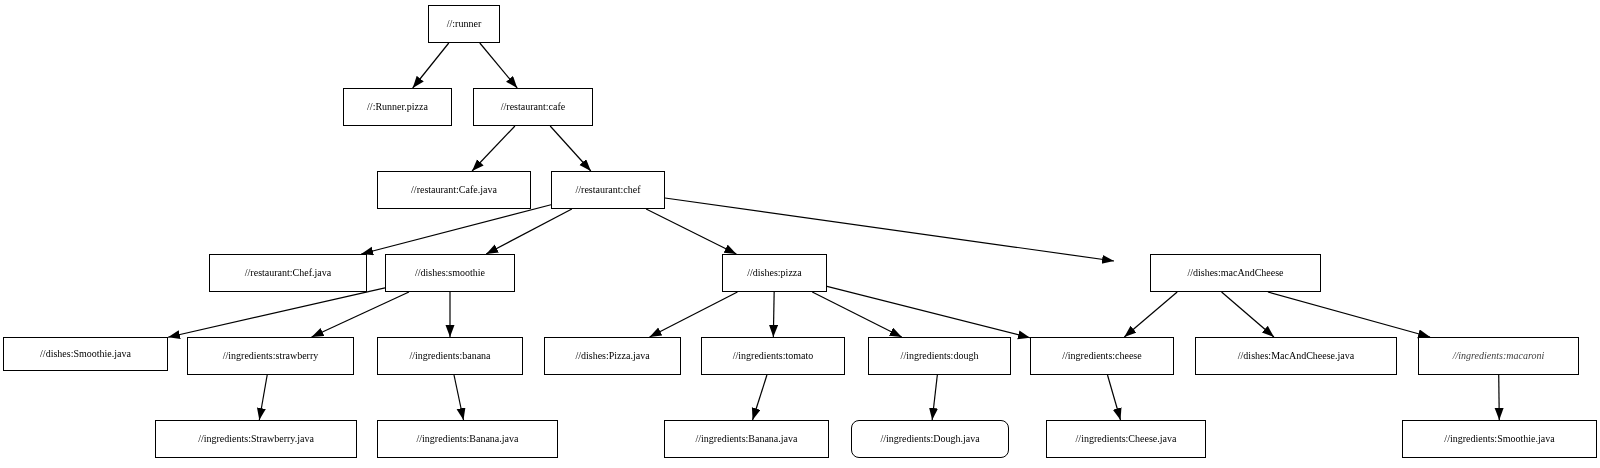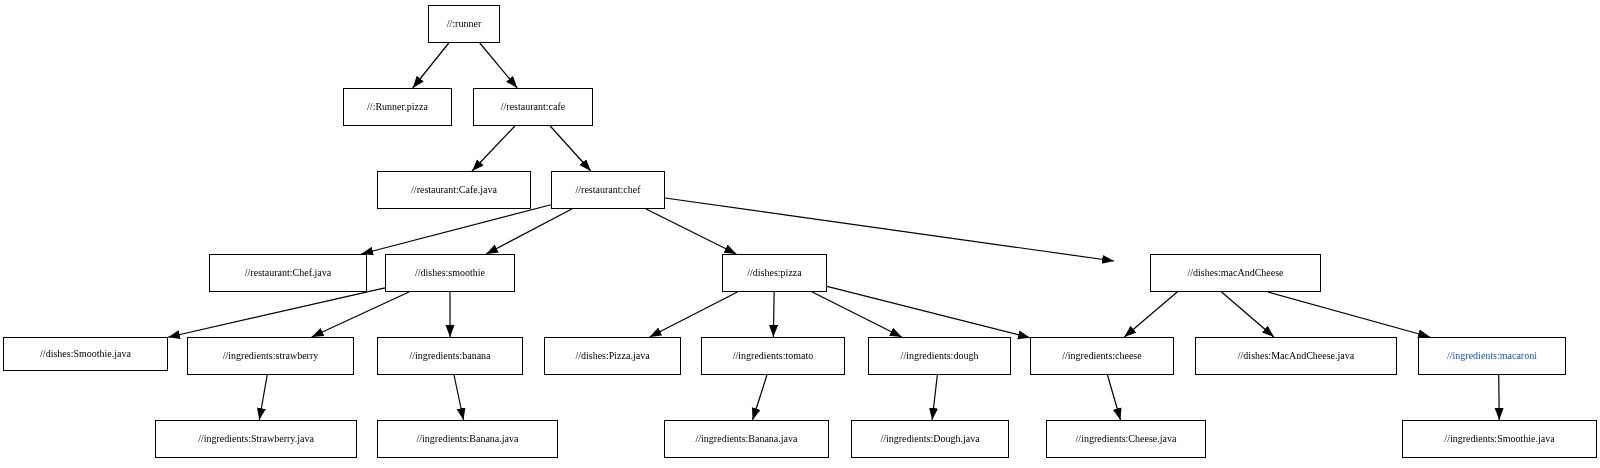--- a/index.html
+++ b/index.html
@@ -84,21 +84,21 @@
       <div class="node" style="left: 722px; top: 254px; width: 105px; height: 38px; background: rgb(255, 255, 255); border-color: rgb(0, 0, 0); color: rgb(0, 0, 0);">//dishes:pizza</div>
       <div class="node" style="left: 1114px; top: 254px; width: 171px; height: 38px; background: rgb(255, 255, 255); border-color: rgb(0, 0, 0); color: rgb(0, 0, 0); margin-left: 36px;">//dishes:macAndCheese</div>
       <div class="node" style="left: 3px; top: 337px; width: 165px; height: 34px; background: rgb(255, 255, 255); border-color: rgb(0, 0, 0); color: rgb(0, 0, 0);">//dishes:Smoothie.java</div>
       <div class="node" style="left: 187px; top: 337px; width: 167px; height: 38px; background: rgb(255, 255, 255); border-color: rgb(0, 0, 0); color: rgb(0, 0, 0);">//ingredients:strawberry</div>
       <div class="node" style="left: 377px; top: 337px; width: 146px; height: 38px; background: rgb(255, 255, 255); border-color: rgb(0, 0, 0); color: rgb(0, 0, 0);">//ingredients:banana</div>
       <div class="node" style="left: 544px; top: 337px; width: 137px; height: 38px; background: rgb(255, 255, 255); border-color: rgb(0, 0, 0); color: rgb(0, 0, 0);">//dishes:Pizza.java</div>
       <div class="node" style="left: 701px; top: 337px; width: 144px; height: 38px; background: rgb(255, 255, 255); border-color: rgb(0, 0, 0); color: rgb(0, 0, 0);">//ingredients:tomato</div>
       <div class="node" style="left: 868px; top: 337px; width: 143px; height: 38px; background: rgb(255, 255, 255); border-color: rgb(0, 0, 0); color: rgb(0, 0, 0);">//ingredients:dough</div>
       <div class="node" style="left: 1030px; top: 337px; width: 144px; height: 38px; background: rgb(255, 255, 255); border-color: rgb(0, 0, 0); color: rgb(0, 0, 0);">//ingredients:cheese</div>
       <div class="node" style="left: 1195px; top: 337px; width: 202px; height: 38px; background: rgb(255, 255, 255); border-color: rgb(0, 0, 0); color: rgb(0, 0, 0);">//dishes:MacAndCheese.java</div>
-      <div class="node" style="left: 1418px; top: 337px; width: 148px; height: 38px; background: rgb(255, 255, 255); border-color: rgb(0, 0, 0); color: #1d4ed8;">//ingredients:macaroni</div>
+      <div class="node" style="left: 1418px; top: 337px; width: 161px; height: 38px; background: rgb(255, 255, 255); border-color: rgb(0, 0, 0); color: #404040; font-style: italic;">//ingredients:macaroni</div>
       <div class="node" style="left: 155px; top: 420px; width: 202px; height: 38px; background: rgb(255, 255, 255); border-color: rgb(0, 0, 0); color: rgb(0, 0, 0);">//ingredients:Strawberry.java</div>
       <div class="node" style="left: 377px; top: 420px; width: 181px; height: 38px; background: rgb(255, 255, 255); border-color: rgb(0, 0, 0); color: rgb(0, 0, 0);">//ingredients:Banana.java</div>
       <div class="node" style="left: 664px; top: 420px; width: 165px; height: 38px; background: rgb(255, 255, 255); border-color: rgb(0, 0, 0); color: rgb(0, 0, 0);">//ingredients:Banana.java</div>
-      <div class="node" style="left: 851px; top: 420px; width: 158px; height: 38px; background: rgb(255, 255, 255); border-color: rgb(0, 0, 0); color: rgb(0, 0, 0);">//ingredients:Dough.java</div>
+      <div class="node" style="left: 851px; top: 420px; width: 158px; height: 38px; background: rgb(255, 255, 255); border-color: rgb(0, 0, 0); color: rgb(0, 0, 0); border-radius: 8px;">//ingredients:Dough.java</div>
       <div class="node" style="left: 1046px; top: 420px; width: 160px; height: 38px; background: rgb(255, 255, 255); border-color: rgb(0, 0, 0); color: rgb(0, 0, 0);">//ingredients:Cheese.java</div>
       <div class="node" style="left: 1402px; top: 420px; width: 195px; height: 38px; background: rgb(255, 255, 255); border-color: rgb(0, 0, 0); color: rgb(0, 0, 0);">//ingredients:Smoothie.java</div>
     </div>
 </div>
 
 </body></html>

